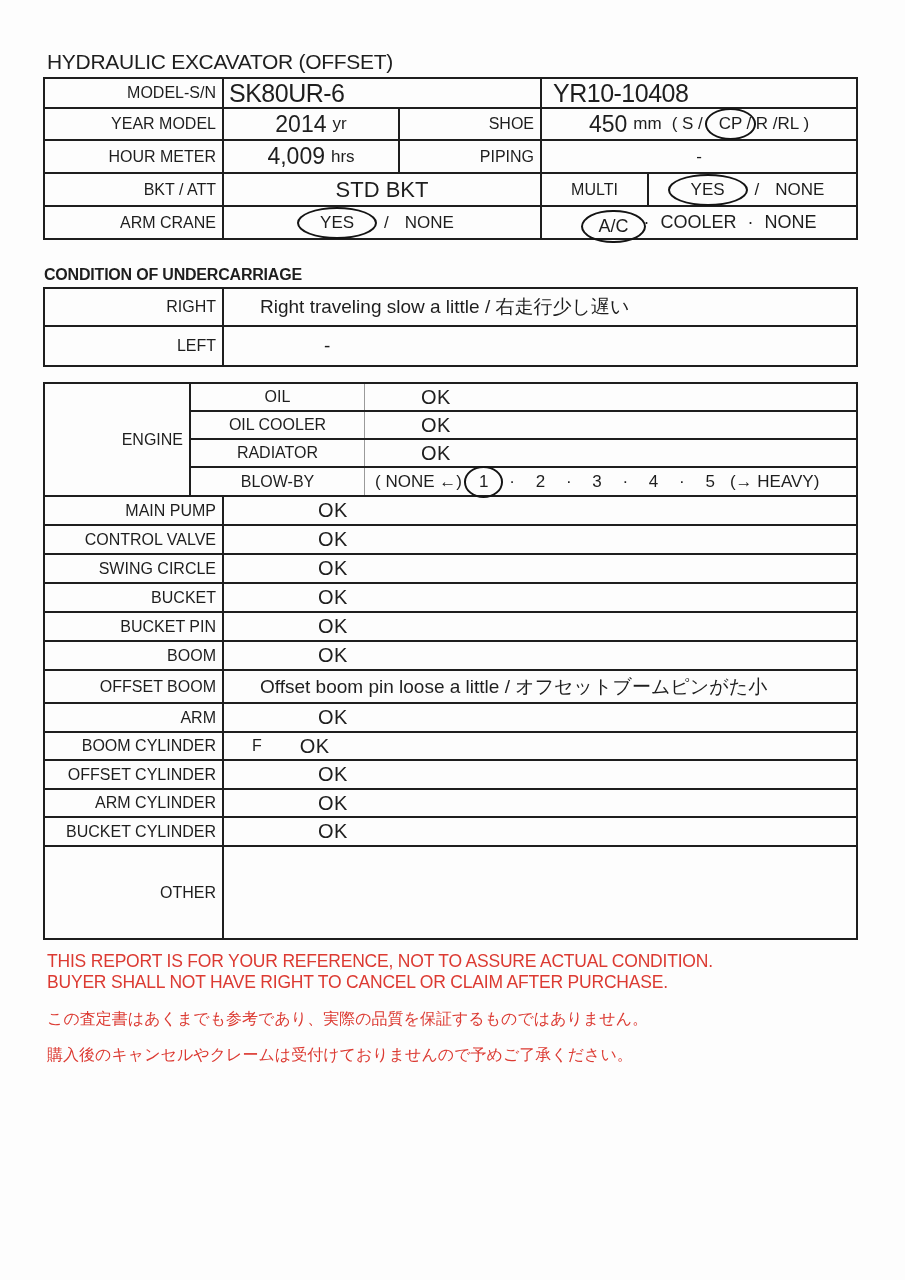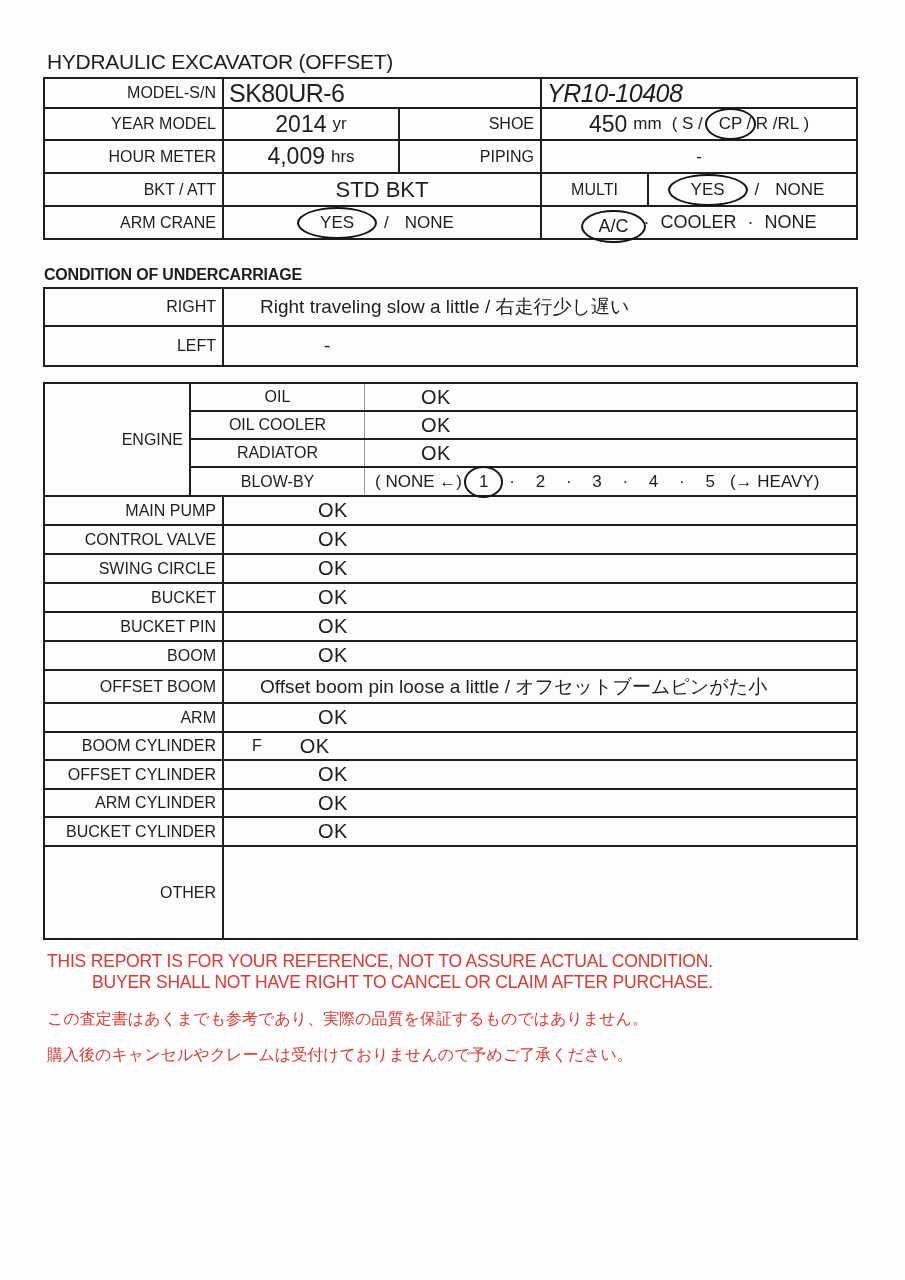--- a/index.html
+++ b/index.html
@@ -75,37 +75,37 @@
   .irow.other { height:91px; border-bottom:none; }
   .ilbl { width:179px; display:flex; align-items:center; justify-content:flex-end; padding-right:6px; font-size:16px; border-right:2px solid var(--ink); white-space:nowrap; }
   .ival { flex:1; display:flex; align-items:center; padding-left:94px; white-space:nowrap; }
   .ival.long { padding-left:36px; font-size:19px; }
   .ival.stray-row { padding-left:28px; }
   .stray { font-size:16px; }
   .gap { margin-left:38px; }
 
   
   .warn { position:absolute; left:47px; top:951px; color:var(--warn); }
-  .warn-en { font-size:17.5px; line-height:21px; letter-spacing:-0.2px;text-align:right; }
+  .warn-en { font-size:17.5px; line-height:21px; letter-spacing:-0.2px; }
   .warn-jp { font-size:16px; line-height:21px;margin-top:15px; }
 </style>
 </head>
 <body>
 
 <div class="page">
 
   <h1 class="doc-title">HYDRAULIC EXCAVATOR (OFFSET)</h1>
 
   <div class="tbl spec">
     <div class="row r1">
       <div class="cell lbl c-lbl">MODEL-S/N</div>
       <div class="cell c-model">
           <span class="big">SK80UR-6</span>
         </div>
-      <div class="cell c-wide end" style="padding-left:5px;font-style:italic;">
+      <div class="cell c-wide end" style="padding-left:11px;">
           <span class="big">YR10-10408</span>
         </div>
     </div>
     <div class="row r2">
       <div class="cell lbl c-lbl">YEAR MODEL</div>
       <div class="cell center c-val">
         <span class="num">2014</span>
         <span class="unit">yr</span>
       </div>
       <div class="cell lbl c-lbl2">SHOE</div>

